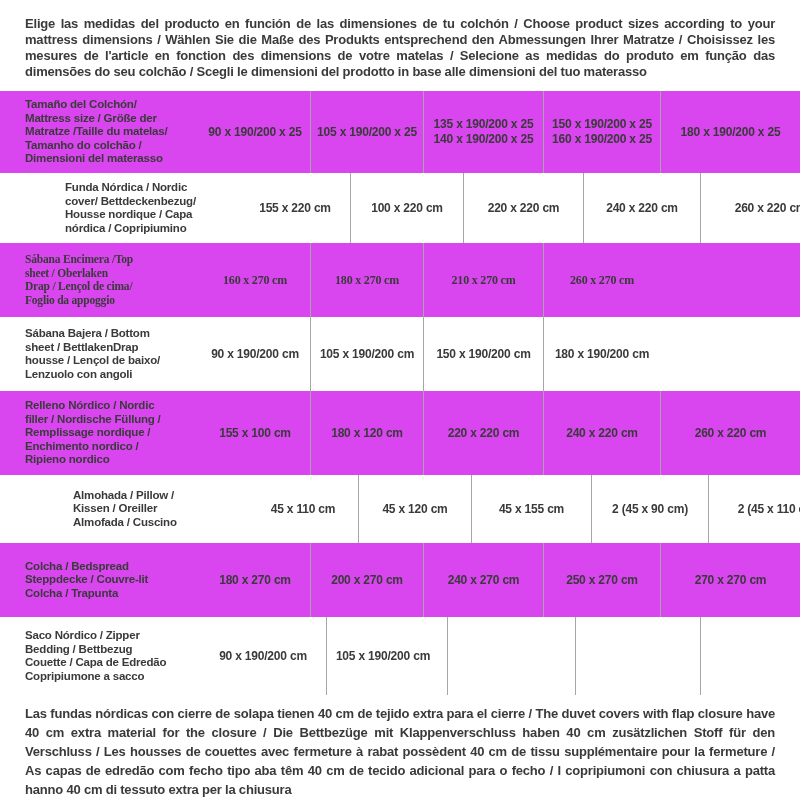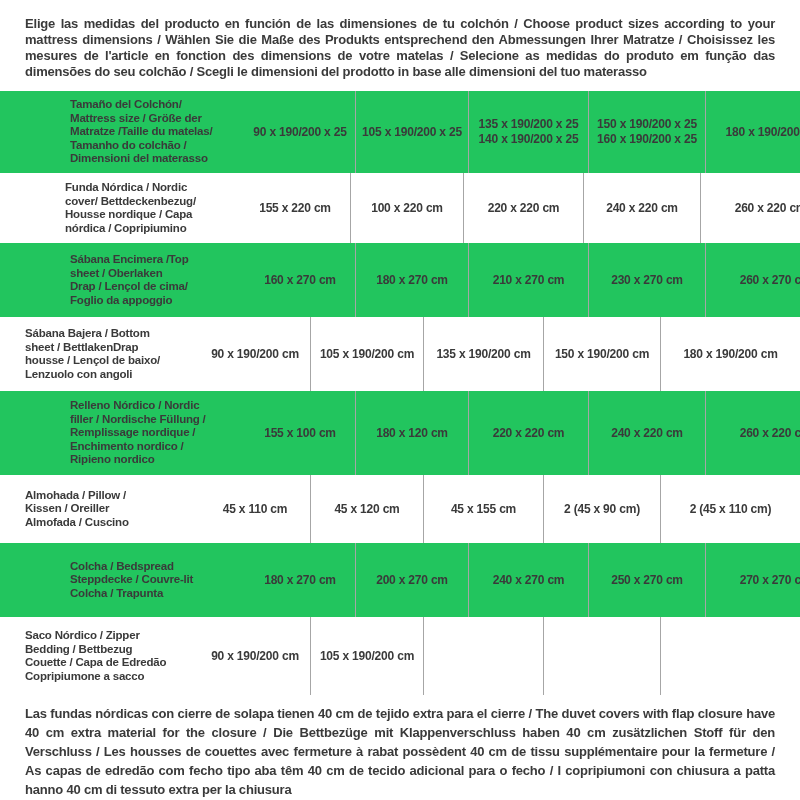--- a/index.html
+++ b/index.html
@@ -16,21 +16,21 @@
     font-weight:bold;
     line-height:16px;
     text-align:justify;
     letter-spacing:-0.2px;
   }
   .size-table{width:800px;}
   .trow{
     display:grid;
     grid-template-columns:200px 110px 113px 120px 117px 140px;
   }
-  .trow.shaded{background:#22c55e;padding-left:45px;}
+  .trow.shaded{background:#d946ef;}
   .cell{
     display:flex;
     align-items:center;
     justify-content:center;
     text-align:center;
     font-size:12px;
     font-weight:bold;
     white-space:pre-line;
     letter-spacing:-0.2px;
     line-height:15px;
@@ -40,26 +40,26 @@
   }
   .cell.label{
     justify-content:flex-start;
     text-align:left;
     padding:6px 6px 6px 25px;
     font-size:11.5px;
     line-height:13.5px;
   }
   .r1{min-height:82px;}
   .r2{min-height:70px;padding-left:40px;}
-  .r3{min-height:74px;}
+  .r3{min-height:74px;font-family:Liberation Serif, serif;}
   .r4{min-height:74px;}
   .r5{min-height:84px;}
-  .r6{min-height:68px;}
+  .r6{min-height:68px;margin-left:48px;}
   .r7{min-height:74px;}
-  .r8{min-height:78px;}
+  .r8{min-height:78px;gap:8px;}
   .footnote{
     margin:9px 25px 0 25px;
     font-size:13px;
     font-weight:bold;
     line-height:19px;
     text-align:justify;
     letter-spacing:-0.2px;
   }
 </style>
 </head>
@@ -97,32 +97,30 @@
   </div>
 
   <div class="trow shaded r3">
     <div class="cell label">Sábana Encimera /Top
 sheet / Oberlaken
 Drap / Lençol de cima/
 Foglio da appoggio</div>
     <div class="cell">160 x 270 cm</div>
     <div class="cell">180 x 270 cm</div>
     <div class="cell">210 x 270 cm</div>
-    <div class="cell">230 x 270 cm</div>
     <div class="cell">260 x 270 cm</div>
   </div>
 
   <div class="trow r4">
     <div class="cell label">Sábana Bajera / Bottom
 sheet / BettlakenDrap
 housse / Lençol de baixo/
 Lenzuolo con angoli</div>
     <div class="cell">90 x 190/200 cm</div>
     <div class="cell">105 x 190/200 cm</div>
-    <div class="cell">135 x 190/200 cm</div>
     <div class="cell">150 x 190/200 cm</div>
     <div class="cell">180 x 190/200 cm</div>
   </div>
 
   <div class="trow shaded r5">
     <div class="cell label">Relleno Nórdico / Nordic
 filler / Nordische Füllung /
 Remplissage nordique /
 Enchimento nordico /
 Ripieno nordico</div>

